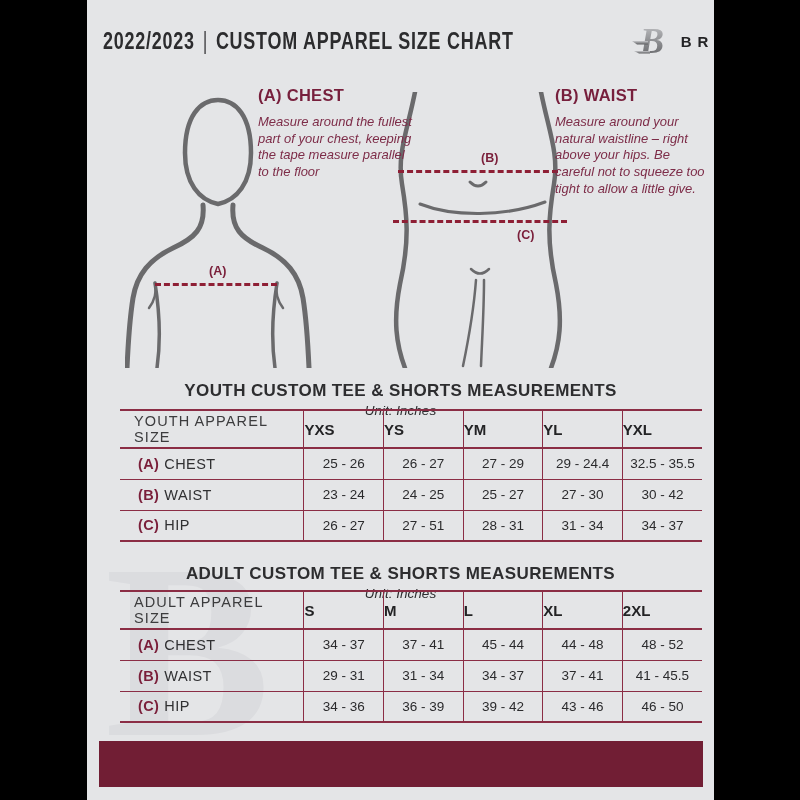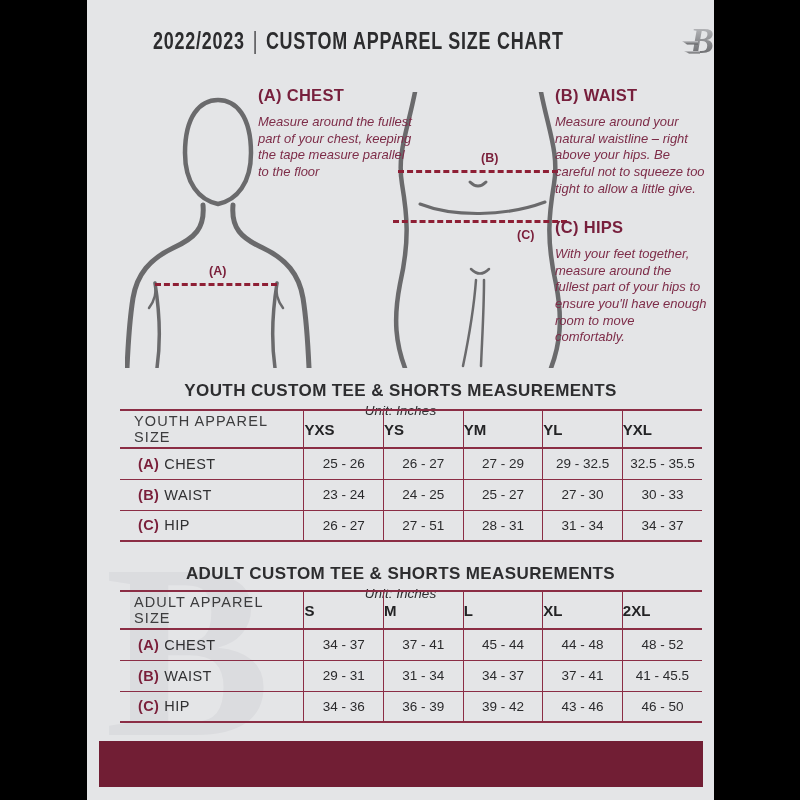--- a/index.html
+++ b/index.html
@@ -14,21 +14,21 @@
           background:#e4e5e7; overflow:hidden; }
 
   
   .watermark { position:absolute; left:18px; top:528px; font-family:"Liberation Serif", serif;
                font-weight:bold; font-size:248px; line-height:1; color:#dbdcdf;
                letter-spacing:-6px; user-select:none; }
 
   
   .header { position:absolute; left:0; top:20px; width:627px; height:42px;
             display:flex; align-items:center; justify-content:space-between;
-            padding:0 24px 0 38px;margin-left:28px; }
+            padding:0 24px 0 16px; }
   .hdr-title { font-weight:700; font-size:23px; color:#2c2c2e; letter-spacing:1px;
                white-space:nowrap; display:inline-block; transform:scaleX(0.78);
                transform-origin:left center; }
   .hdr-title .pipe { font-weight:400; color:#4a4a4c; padding:0 10px; }
   .brand { display:flex; align-items:center; gap:9px; }
   .brand-name { font-weight:700; font-size:15px; letter-spacing:6px; color:#232325;
                 white-space:nowrap; }
 
   
   .figure { position:absolute; }
@@ -124,24 +124,20 @@
     <span class="dash-tag" style="left:430px; top:228px;">(C)</span>
 
     <div class="guide-block" style="left:171px; top:86px; width:160px;">
       <div class="guide-title">(A) CHEST</div>
       <div class="guide-text">Measure around the fullest part of your chest, keeping the tape measure parallel to the floor</div>
     </div>
     <div class="guide-block" style="left:468px; top:86px; width:150px;">
       <div class="guide-title">(B) WAIST</div>
       <div class="guide-text">Measure around your natural waistline – right above your hips. Be careful not to squeeze too tight to allow a little give.</div>
     </div>
-    <div class="guide-block" style="left:468px; top:218px; width:152px;">
-      <div class="guide-title">(C) HIPS</div>
-      <div class="guide-text">With your feet together, measure around the fullest part of your hips to ensure you'll have enough room to move comfortably.</div>
-    </div>
 
     <div class="tbl-section" style="top:365px;">
       <div class="tbl-title">YOUTH CUSTOM TEE &amp; SHORTS MEASUREMENTS</div>
       <div class="tbl-unit">Unit: Inches</div>
     </div>
     <table class="size-table" style="top:409px;">
         <colgroup>
           <col style="width: 31.6%;">
           <col style="width: 13.68%;">
           <col style="width: 13.68%;">
@@ -158,30 +154,30 @@
             <th class="size-col">YL</th>
             <th class="size-col">YXL</th>
           </tr>
         </thead>
         <tbody>
           <tr>
             <td class="row-label"><span class="key">(A)</span><span>CHEST</span></td>
             <td class="val">25 - 26</td>
             <td class="val">26 - 27</td>
             <td class="val">27 - 29</td>
-            <td class="val">29 - 32.5</td>
+            <td class="val">29 - 24.4</td>
             <td class="val">32.5 - 35.5</td>
           </tr>
           <tr>
             <td class="row-label"><span class="key">(B)</span><span>WAIST</span></td>
             <td class="val">23 - 24</td>
             <td class="val">24 - 25</td>
             <td class="val">25 - 27</td>
             <td class="val">27 - 30</td>
-            <td class="val">30 - 33</td>
+            <td class="val">30 - 42</td>
           </tr>
           <tr>
             <td class="row-label"><span class="key">(C)</span><span>HIP</span></td>
             <td class="val">26 - 27</td>
             <td class="val">27 - 51</td>
             <td class="val">28 - 31</td>
             <td class="val">31 - 34</td>
             <td class="val">34 - 37</td>
           </tr>
         </tbody>

